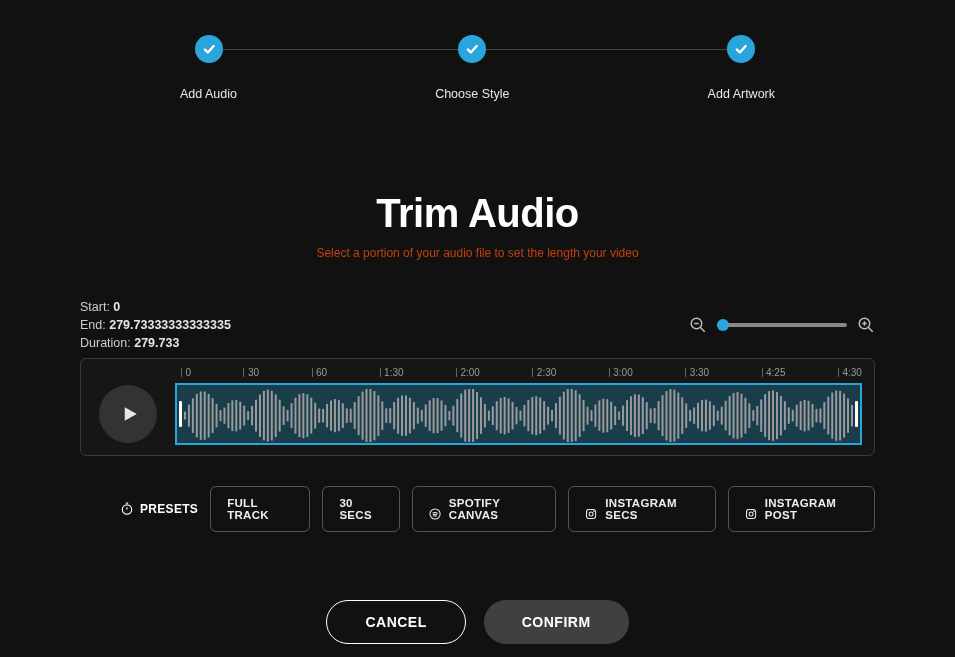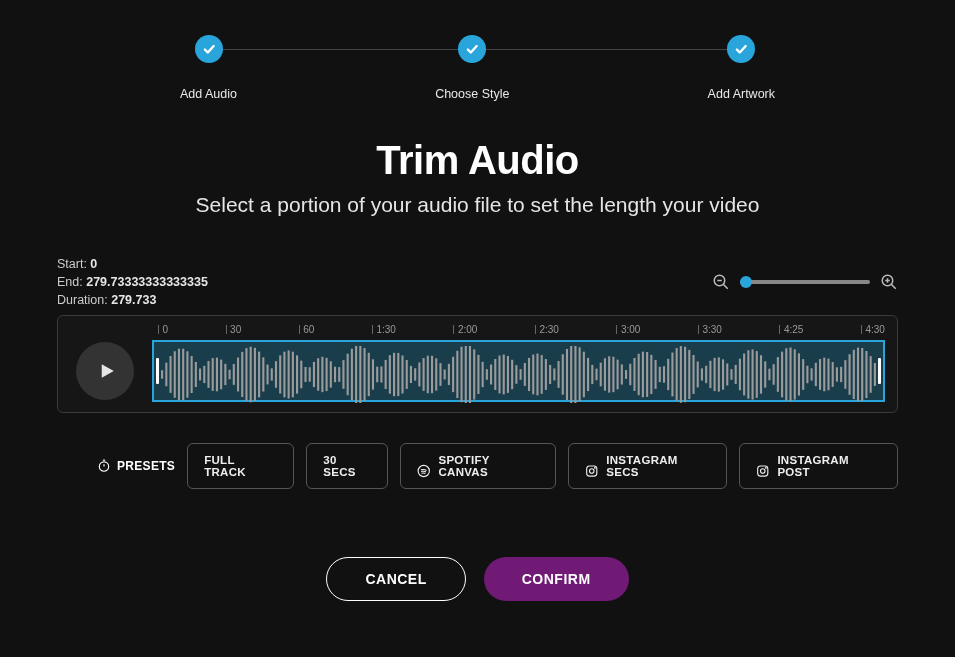--- a/index.html
+++ b/index.html
@@ -42,33 +42,33 @@
       display: flex;
       align-items: center;
       justify-content: center;
     }
     .step-circle svg { width: 14px; height: 14px; }
     .step-label {
       font-size: 12.5px;
       color: #e8e8e8;
     }
     .main {
-      padding: 0 57px;
-      margin-top: 37px;
+      padding: 0 80px;
+      margin-top: 90px;
     }
     .title {
       text-align: center;
       font-size: 40px;
       font-weight: 900;
       letter-spacing: -0.5px;
     }
     .subtitle {
       text-align: center;
-      font-size: 21px;
-      color: #e5e5e5;
+      font-size: 12px;
+      color: #c2410c;
       margin-top: 10px;
     }
     .meta-row {
       display: flex;
       align-items: center;
       justify-content: space-between;
       margin-top: 40px;
       font-size: 12.5px;
     }
     .meta-left { display: flex; gap: 4px; color: #ccc; flex-direction: column; }
@@ -216,21 +216,21 @@
       color: #fff;
       font-weight: 800;
       font-size: 14px;
       letter-spacing: 0.5px;
       cursor: pointer;
     }
     .btn-confirm {
       padding: 13px 38px;
       border: none;
       border-radius: 999px;
-      background: #701a75;
+      background: #404040;
       color: #fff;
       font-weight: 800;
       font-size: 14px;
       letter-spacing: 0.5px;
       cursor: pointer;
     }
   </style>
 </head>
 <body>
 

